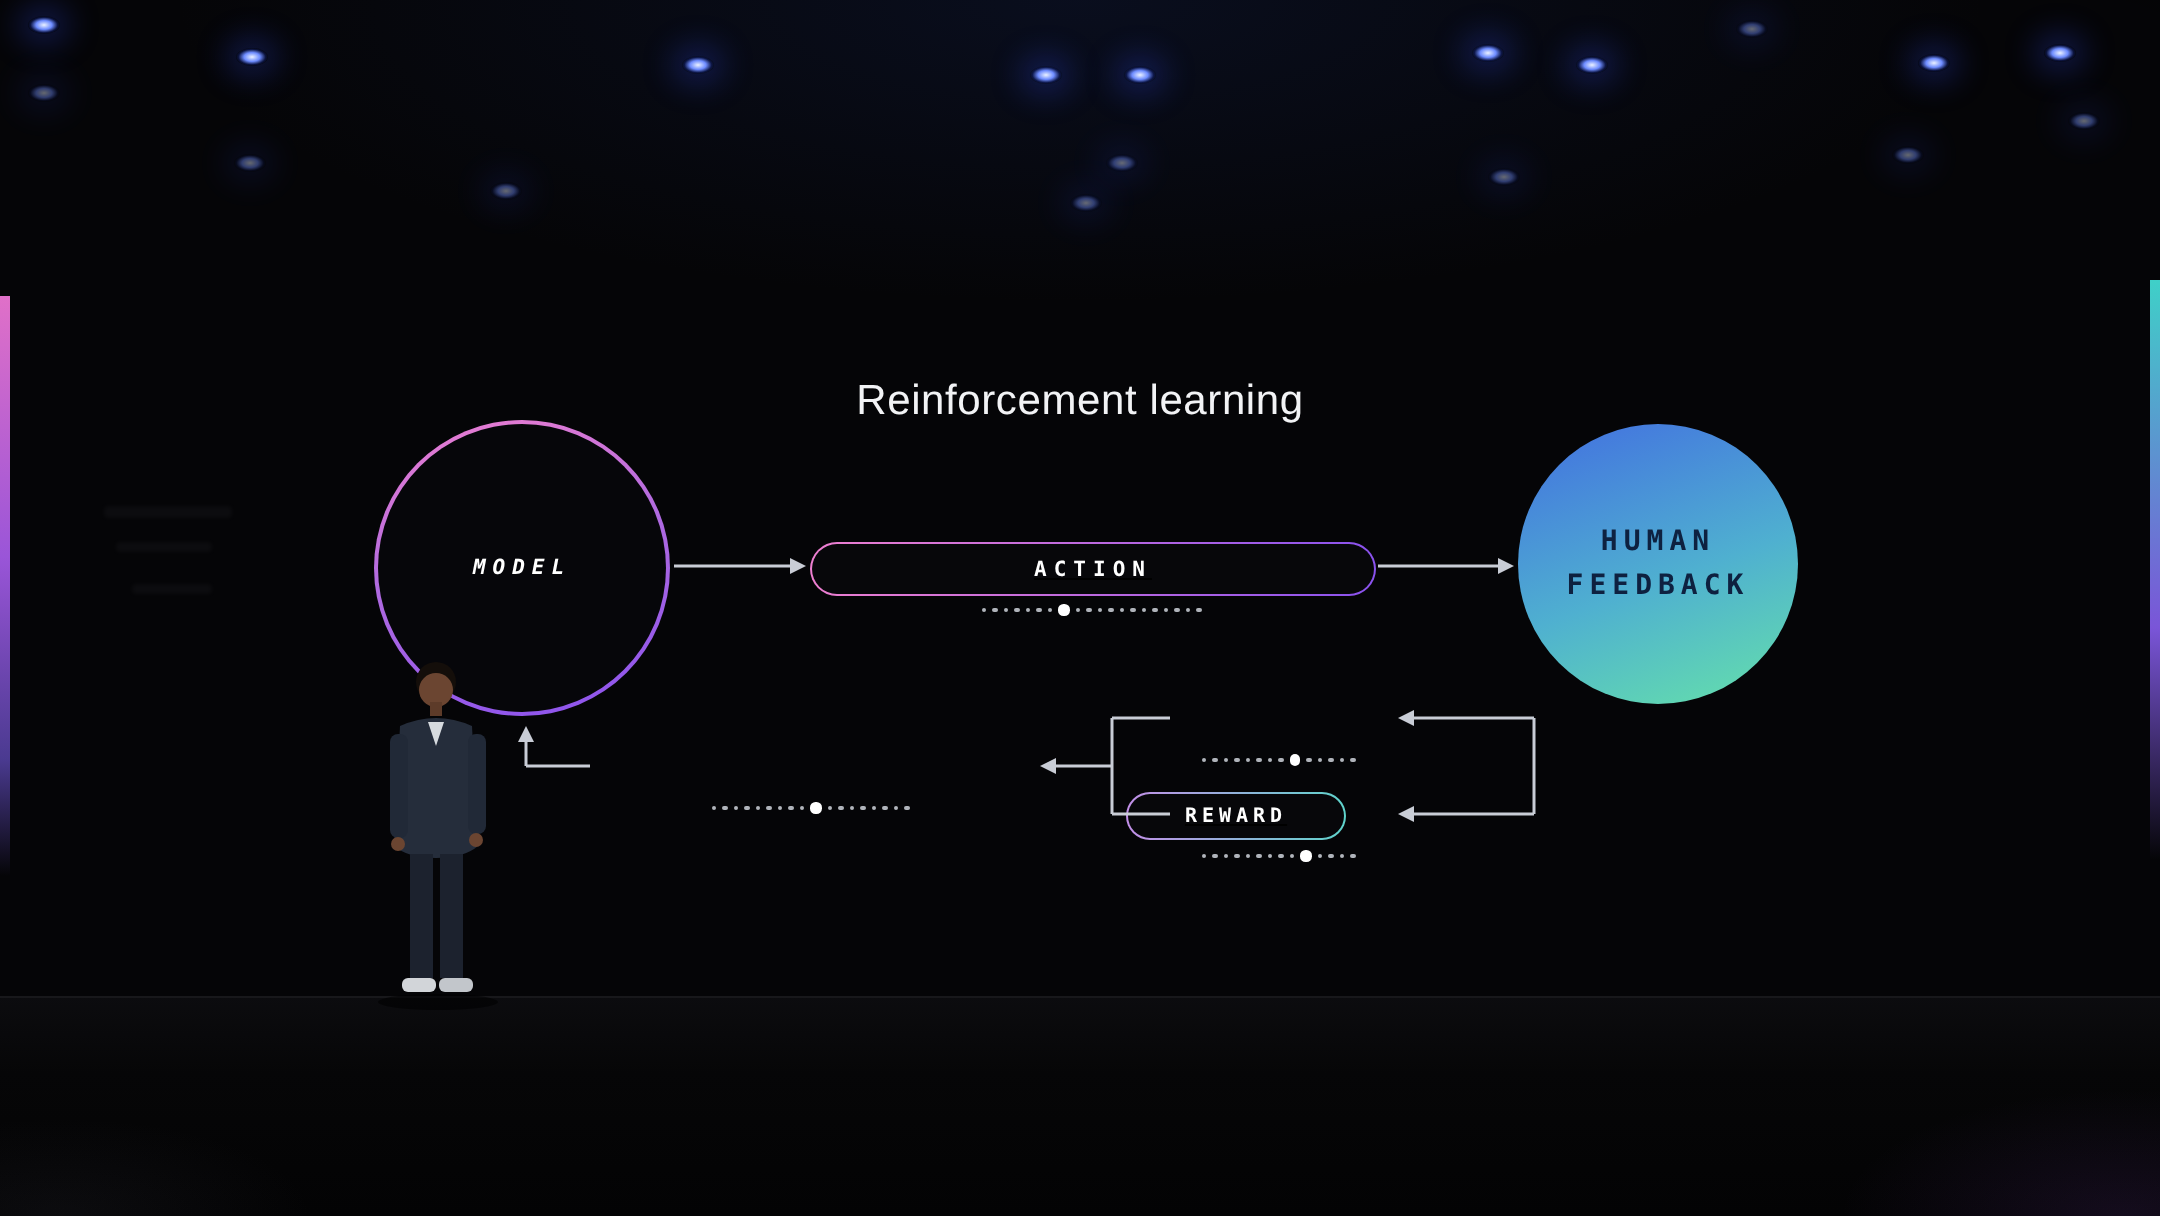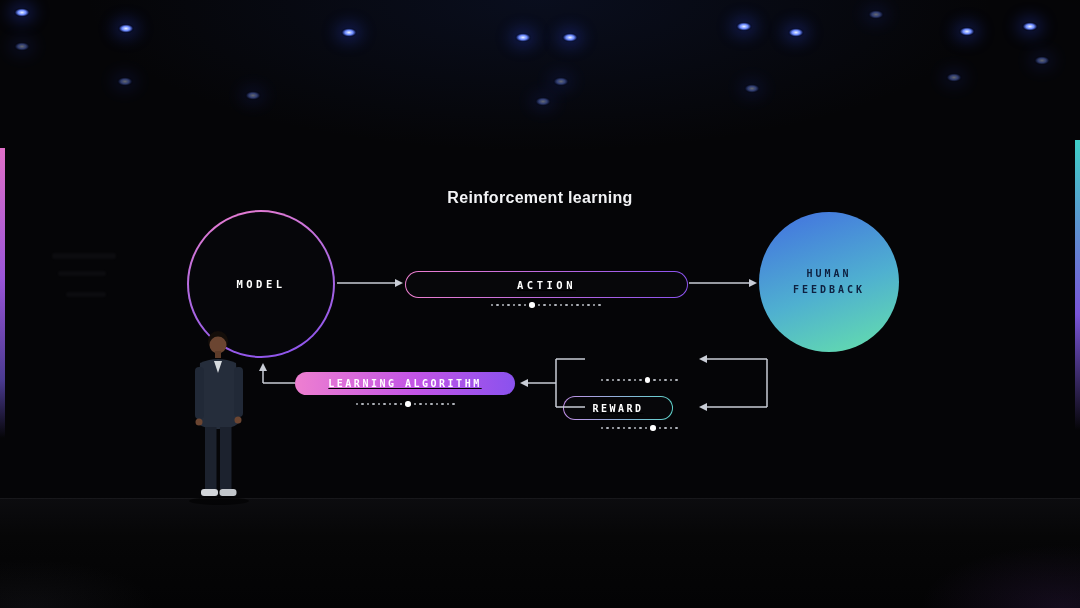--- a/index.html
+++ b/index.html
@@ -21,34 +21,34 @@
   
   .edge-strip-left{position:absolute;left:0;top:148;top:148px;width:5px;height:290px;z-index:1;
     background:linear-gradient(180deg,#e070c8 0%,#9a55d8 45%,#4a3a90 80%,rgba(0,0,0,0) 100%);}
   .edge-strip-right{position:absolute;left:1075px;top:140px;width:5px;height:290px;z-index:1;
     background:linear-gradient(180deg,#3fd0c8 0%,#7a55d8 60%,rgba(0,0,0,0) 100%);}
   
   .smudge{position:absolute;background:rgba(200,200,225,0.04);filter:blur(1px);z-index:0;border-radius:2px;}
   
   .slide{position:absolute;inset:0;z-index:2;}
   .slide-title{position:absolute;left:0;right:0;top:189px;margin:0;text-align:center;
-    font-size:16px;font-weight:700;letter-spacing:.3px;color:var(--text);}
+    font-size:21px;font-weight:400;letter-spacing:.3px;color:var(--text);}
   .node-label{font-family:"DejaVu Sans Mono",monospace;font-weight:bold;color:#fff;
     font-size:10.5px;letter-spacing:3.5px;white-space:nowrap;}
   
   .model-circle{position:absolute;left:187px;top:210px;width:144px;height:144px;border-radius:50%;
     border:2px solid transparent;display:flex;align-items:center;justify-content:center;
     background:linear-gradient(#06060a,#06060a) padding-box,
-               linear-gradient(165deg,var(--pink) 0%,#b06ae0 45%,var(--purple) 100%) border-box;}
+               linear-gradient(165deg,var(--pink) 0%,#b06ae0 45%,var(--purple) 100%) border-box;font-style:italic;}
   
   .feedback-circle{position:absolute;left:759px;top:212px;width:140px;height:140px;border-radius:50%;
     display:flex;align-items:center;justify-content:center;
     background:linear-gradient(160deg,var(--fbtop) 8%,#4fb0d0 55%,var(--fbbot) 95%);}
   .feedback-circle .node-label{color:var(--fbtext);width:100px;text-align:center;
-    white-space:normal;line-height:1.6;font-size:10px;letter-spacing:3px;}
+    white-space:normal;line-height:1.6;font-size:14px;letter-spacing:3px;}
   
   .pill{position:absolute;border-radius:999px;display:flex;align-items:center;justify-content:center;text-decoration:underline;}
   .pill.outlined{border:1.5px solid transparent;}
   .pill.action{left:405px;top:271px;width:281px;height:25px;
     background:linear-gradient(#07070a,#07070a) padding-box,
                linear-gradient(90deg,var(--pink),var(--purple)) border-box;}
   .pill.penalty{left:585px;top:348px;width:108px;height:22px;
     background:linear-gradient(#07070a,#07070a) padding-box,
                linear-gradient(90deg,var(--lilac),var(--teal)) border-box;}
   .pill.reward{left:563px;top:396px;width:108px;height:22px;
@@ -209,23 +209,20 @@
         <span class="dot"></span>
         <span class="dot"></span>
         <span class="dot"></span>
         <span class="dot active"></span>
         <span class="dot"></span>
         <span class="dot"></span>
         <span class="dot"></span>
         <span class="dot"></span>
       </div>
 
-    <div class="pill learning">
-      <span class="node-label">LEARNING ALGORITHM</span>
-    </div>
     <div class="dots learning">
         <span class="dot"></span>
         <span class="dot"></span>
         <span class="dot"></span>
         <span class="dot"></span>
         <span class="dot"></span>
         <span class="dot"></span>
         <span class="dot"></span>
         <span class="dot"></span>
         <span class="dot"></span>

